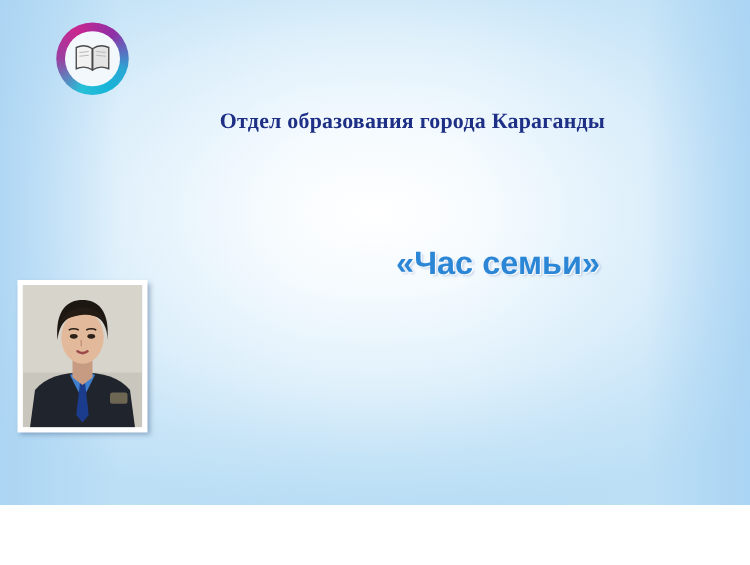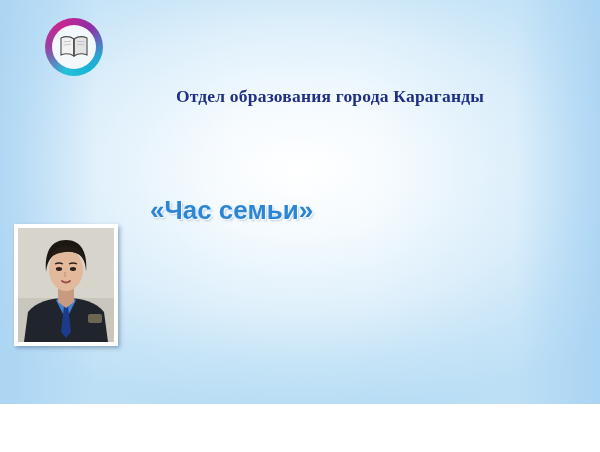--- a/index.html
+++ b/index.html
@@ -87,21 +87,21 @@
     font-size: 27px;
     color: #1f35c4;
     text-shadow: 1px 1px 0 rgba(255,255,255,0.9), 2px 2px 2px rgba(120,150,200,0.45);
     white-space: nowrap;
   }
   .sub-title {
     position: absolute;
     left: 150px;
     top: 116px;
     width: 330px;
-    text-align: left;
+    text-align: right;
     font-family: "Liberation Sans", sans-serif;
     font-weight: bold;
     font-size: 26px;
     color: #2c86d6;
     text-shadow: 1px 1px 0 rgba(255,255,255,0.9), 2px 2px 2px rgba(120,150,200,0.4);
     white-space: nowrap;
   }
 
   
   .photo {

